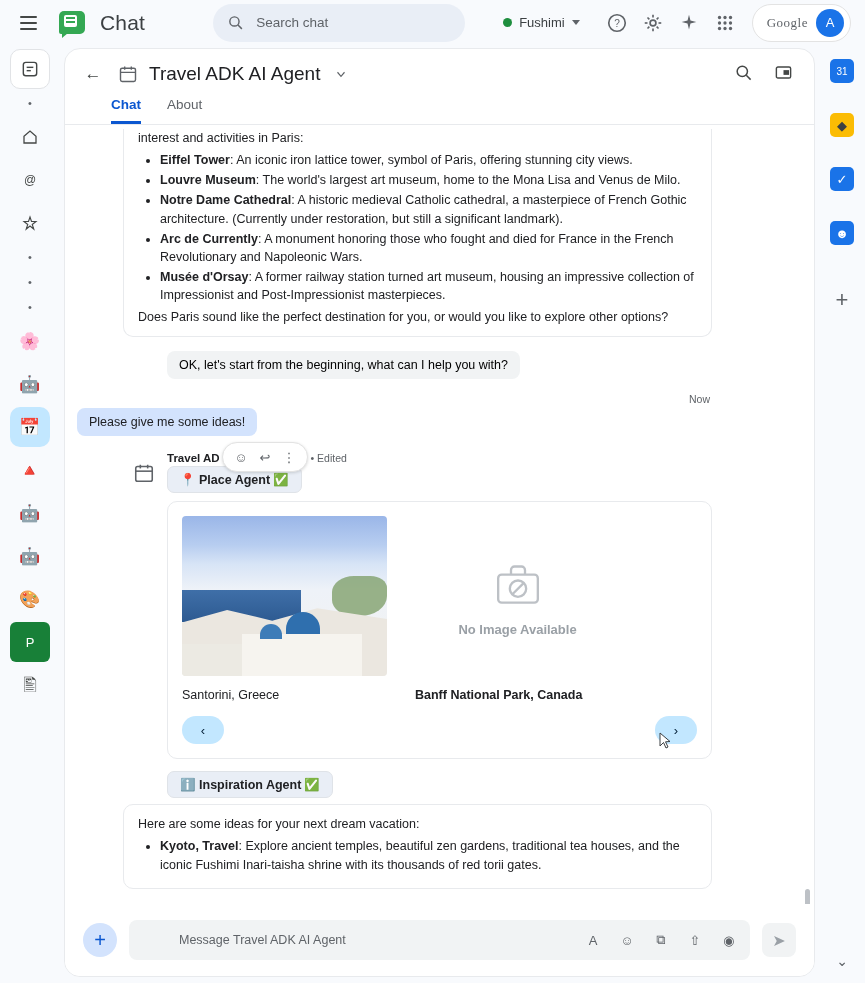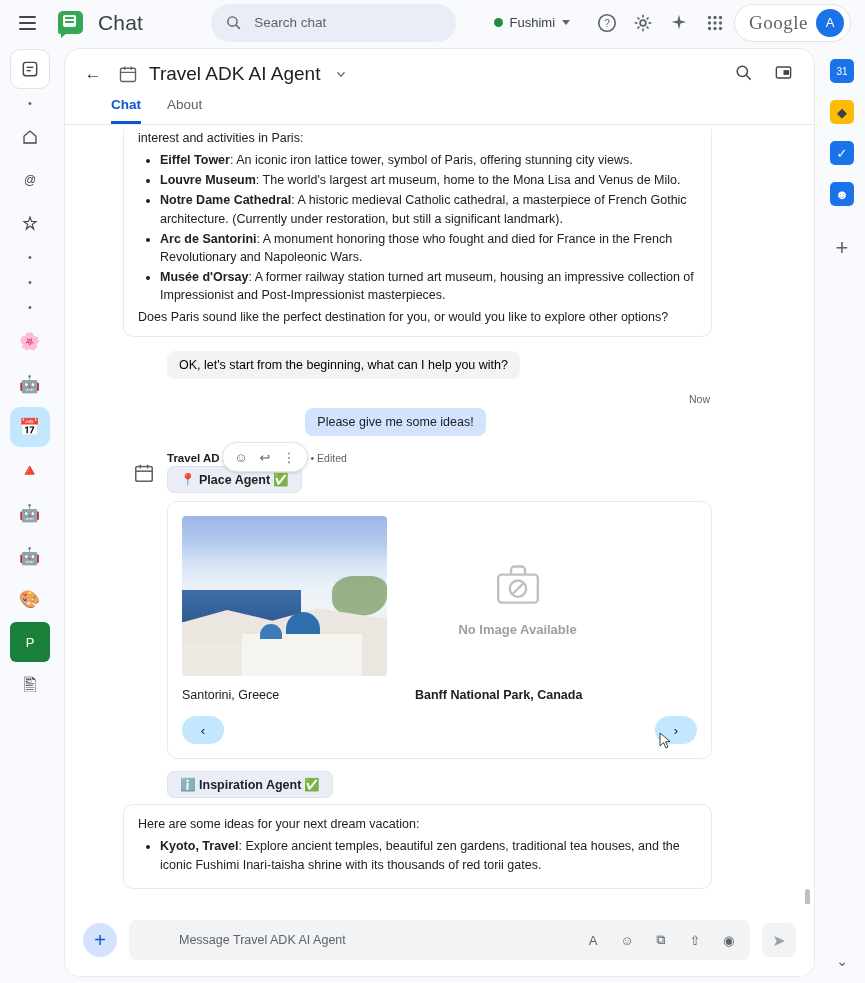--- a/index.html
+++ b/index.html
@@ -73,21 +73,21 @@
   }
   .topicons { margin-left: 8px; display: flex; align-items: center; gap: 14px; }
   .tico { width: 22px; height: 22px; cursor: pointer; color: #444746; position: relative;}
   .google-pill {
     margin-left: auto; margin-right: 2px;
     height: 38px; border-radius: 20px; background: #fff;
     border: 1px solid #e3e3e3;
     display: flex; align-items: center; gap: 8px; padding: 0 6px 0 14px;
     cursor: pointer;
   }
-  .google-word { font-family: "Liberation Serif", serif; font-size: 19px; color:#5f6368; letter-spacing: .5px;}
+  .google-word { font-family: "Liberation Serif", serif; font-size: 13px; color:#5f6368; letter-spacing: .5px;}
   .avatar-g {
     width: 28px; height: 28px; border-radius: 50%;
     background: #1a73e8; color: #fff; display:flex;align-items:center;justify-content:center;
     font-size: 13px;
   }
 
   
   .rail {
     position: absolute; left: 0; top: 45px; width: 60px; bottom: 0;
     background: #f8fafd;
@@ -105,21 +105,21 @@
     width: 40px; height: 22px; display:flex;align-items:center;justify-content:center;
     color: #5f6368; font-size: 11px; cursor: pointer;
   }
   .emoji-btn { font-size: 17px; line-height: 1; }
 
   
   .rrail {
     position: absolute; right: 0; top: 45px; width: 46px; bottom: 0;
     background: #f8fafd;
     display: flex; flex-direction: column; align-items: center;
-    padding-top: 14px; gap: 17px;
+    padding-top: 14px; gap: 30px;
   }
   .rrail .sq {
     width: 24px; height: 24px; border-radius: 5px; display:flex;align-items:center;justify-content:center;
     font-size: 13px; color: #fff; cursor: pointer;
   }
   .rrail-plus { margin-top: 12px; font-size: 22px; color: #5f6368; cursor: pointer; }
   .rrail-chev { margin-top: auto; margin-bottom: 14px; color:#5f6368; cursor:pointer; font-size: 14px;}
 
   
   .panel {
@@ -166,21 +166,21 @@
   }
   ul.bullets { margin: 4px 0 4px 0; padding-left: 22px; }
   ul.bullets li { margin-bottom: 2px; }
   .bot-line { margin-top: 4px; }
 
   .bubble-left {
     margin-left: 90px; display: inline-block;
     background: #f1f3f4; border-radius: 8px; padding: 7px 12px;
     font-size: 12.5px; color: #000000;
   }
-  .row-right { display: flex; justify-content: center; padding-right: 88px; }
+  .row-right { display: flex; justify-content: flex-start; padding-right: 88px; }
   .bubble-right {
     background: #d3e3fd; border-radius: 8px; padding: 7px 12px;
     font-size: 12.5px; color: #202124;
   }
   .ts-right { text-align: right; padding-right: 92px; font-size: 10.5px; color: #5f6368; margin-bottom: 3px;}
 
   .agent-block { position: relative; margin-top: 16px; }
   .agent-avatar {
     position: absolute; left: 54px; top: 8px;
     width: 26px; height: 26px; display:flex;align-items:center;justify-content:center;
@@ -452,21 +452,21 @@
     </div>
 
     <div class="chatarea">
 
       <div class="msg-card clip-top">
         <div>interest and activities in Paris:</div>
         <ul class="bullets">
           <li><b>Eiffel Tower</b><span>: An iconic iron lattice tower, symbol of Paris, offering stunning city views.</span></li>
           <li><b>Louvre Museum</b><span>: The world's largest art museum, home to the Mona Lisa and Venus de Milo.</span></li>
           <li><b>Notre Dame Cathedral</b><span>: A historic medieval Catholic cathedral, a masterpiece of French Gothic architecture. (Currently under restoration, but still a significant landmark).</span></li>
-          <li><b>Arc de Santorini</b><span>: A monument honoring those who fought and died for France in the French Revolutionary and Napoleonic Wars.</span></li>
+          <li><b>Arc de Currently</b><span>: A monument honoring those who fought and died for France in the French Revolutionary and Napoleonic Wars.</span></li>
           <li><b>Musée d'Orsay</b><span>: A former railway station turned art museum, housing an impressive collection of Impressionist and Post-Impressionist masterpieces.</span></li>
         </ul>
         <div class="bot-line">Does Paris sound like the perfect destination for you, or would you like to explore other options?</div>
       </div>
 
       <div style="margin-top:14px;">
         <span class="bubble-left">OK, let's start from the beginning, what can I help you with?</span>
       </div>
 
       <div class="ts-right" style="margin-top:14px;">Now</div>

